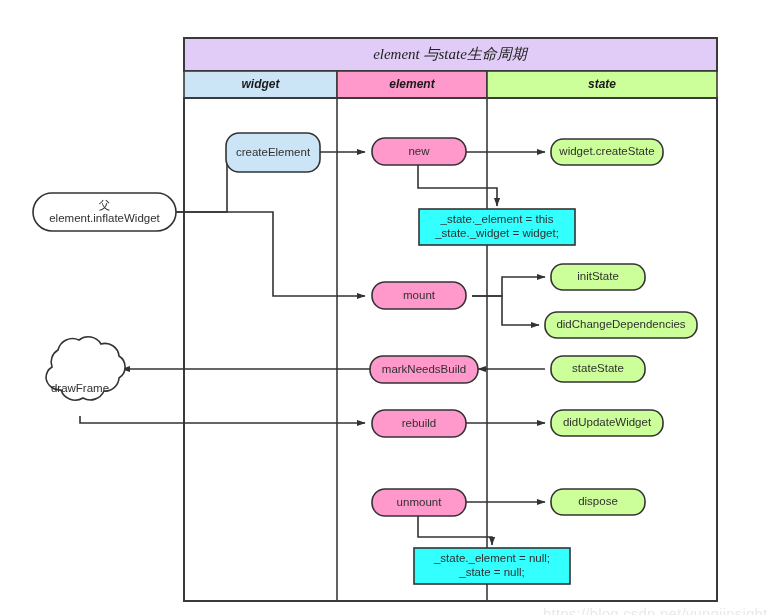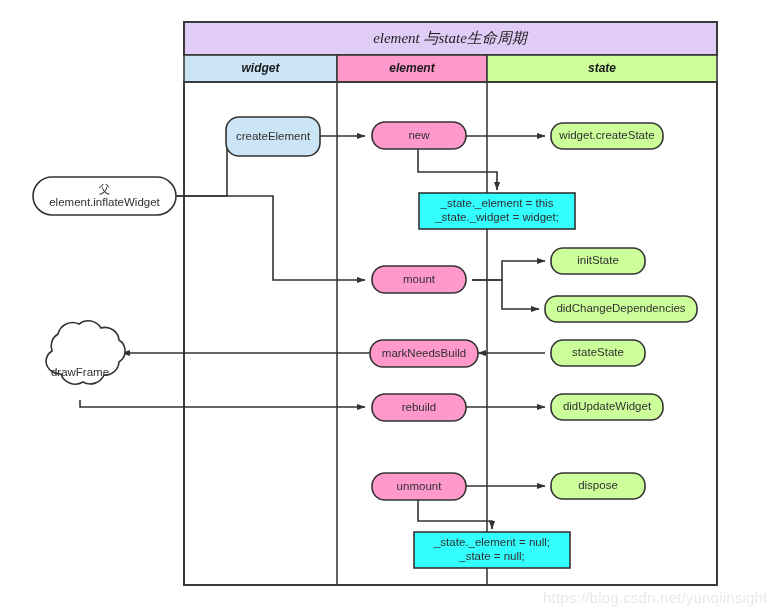--- a/index.html
+++ b/index.html
@@ -3,21 +3,21 @@
 <meta charset="utf-8">
 <style>
   html,body{margin:0;padding:0;}
   body{
     width:783px;height:615px;
     background:#ffffff;
     font-family:"Liberation Sans", sans-serif;
     overflow:hidden;
     position:relative;
   }
-  #stage{position:absolute;left:0;top:0;width:783px;height:511px;}
+  #stage{position:absolute;left:0;top:16px;width:783px;height:511px;}
   svg#diagram{position:absolute;left:0;top:0;width:783px;height:615px;}
   .nodeLabel{
     font-family:"Liberation Sans", sans-serif;
     font-size:11.5px;
     fill:#303030;
     text-anchor:middle;
     dominant-baseline:middle;
   }
   .laneLabel{
     font-family:"Liberation Sans", sans-serif;

